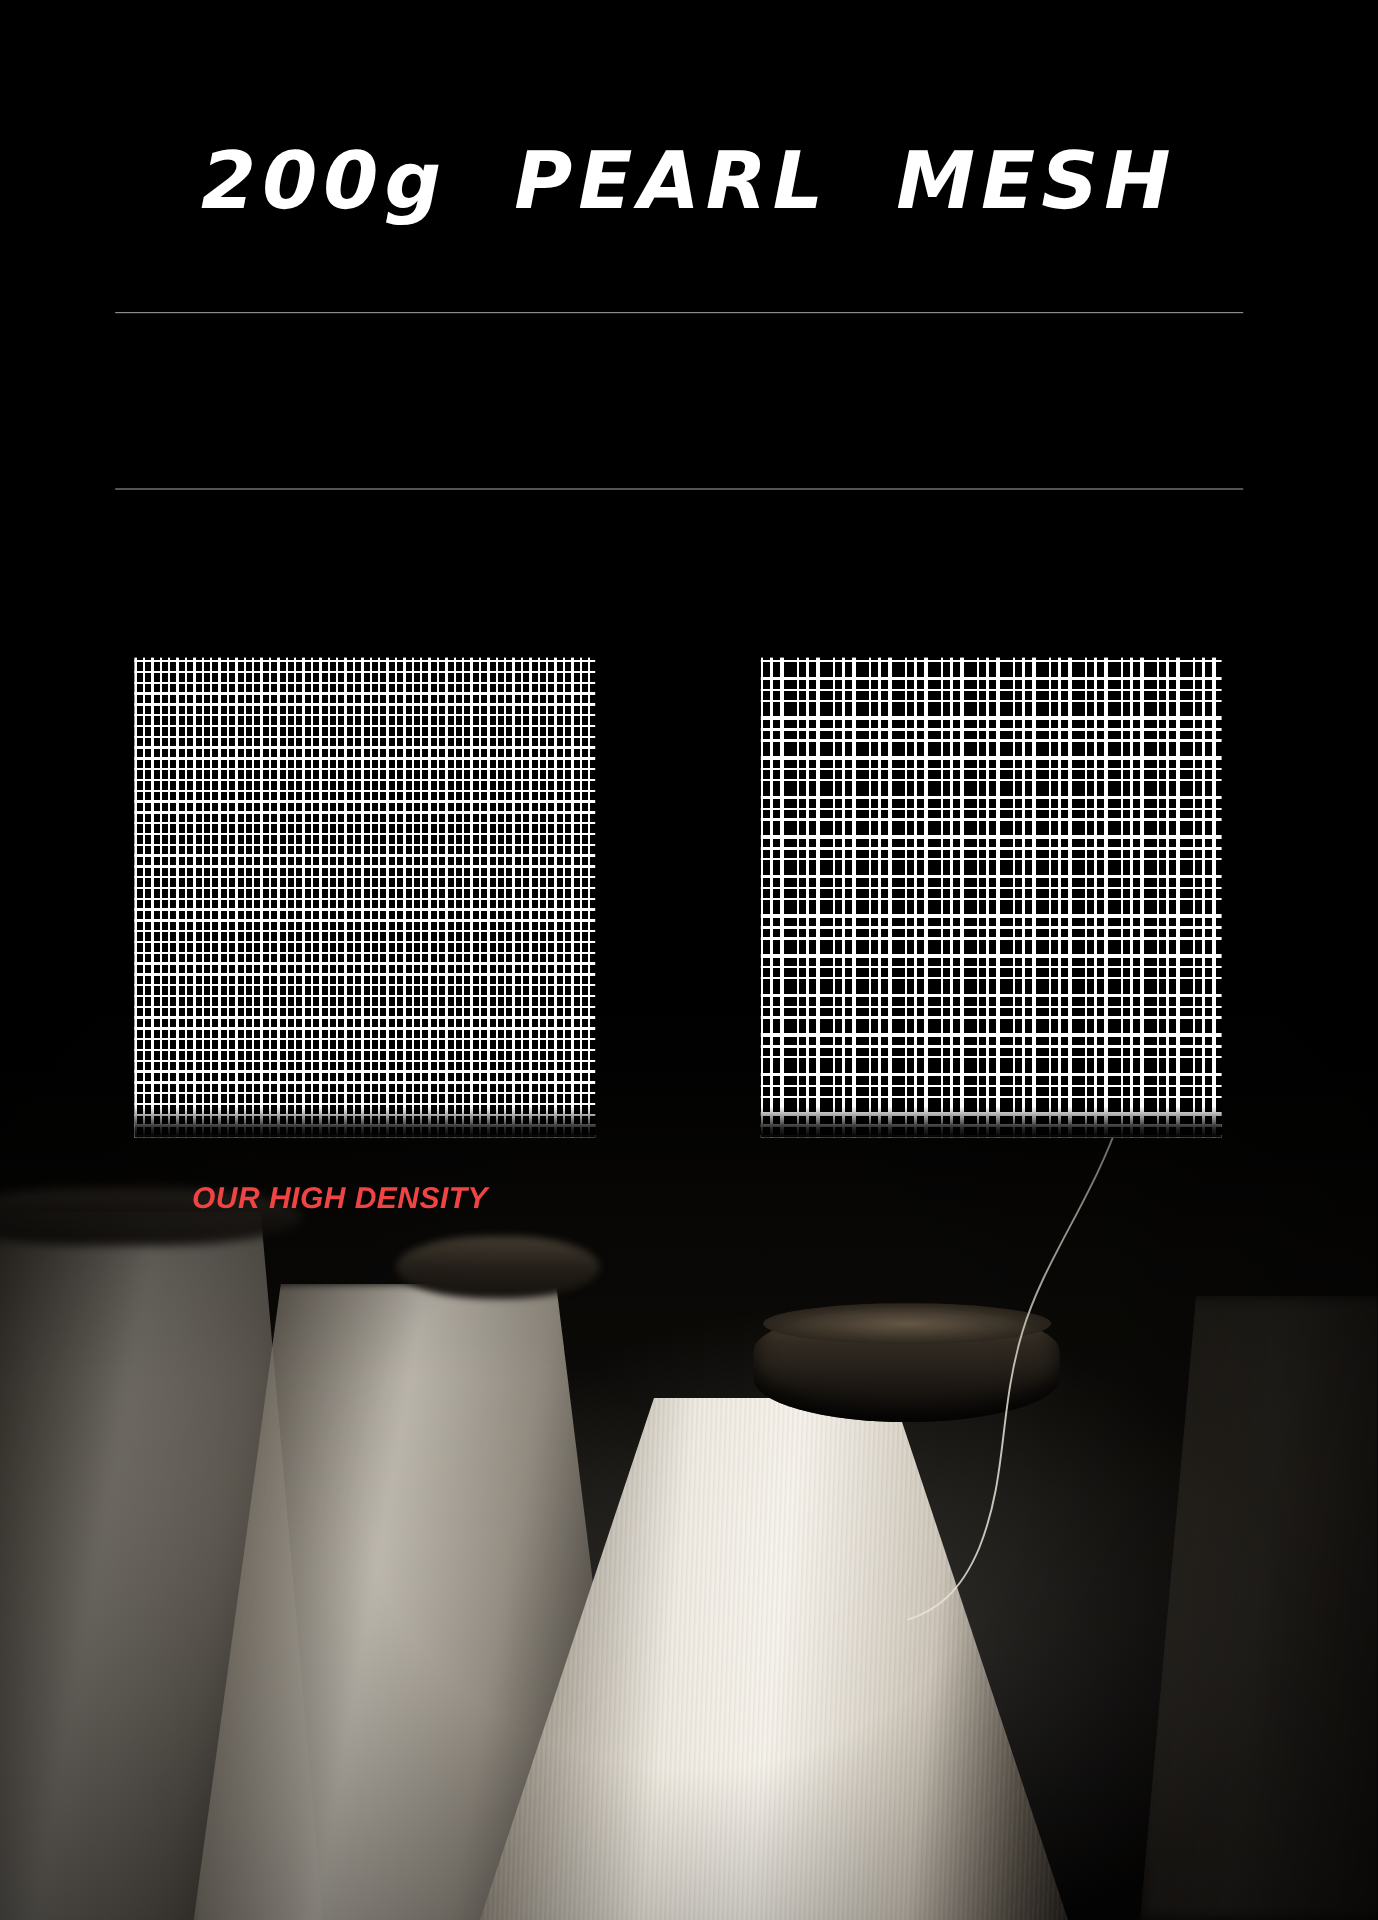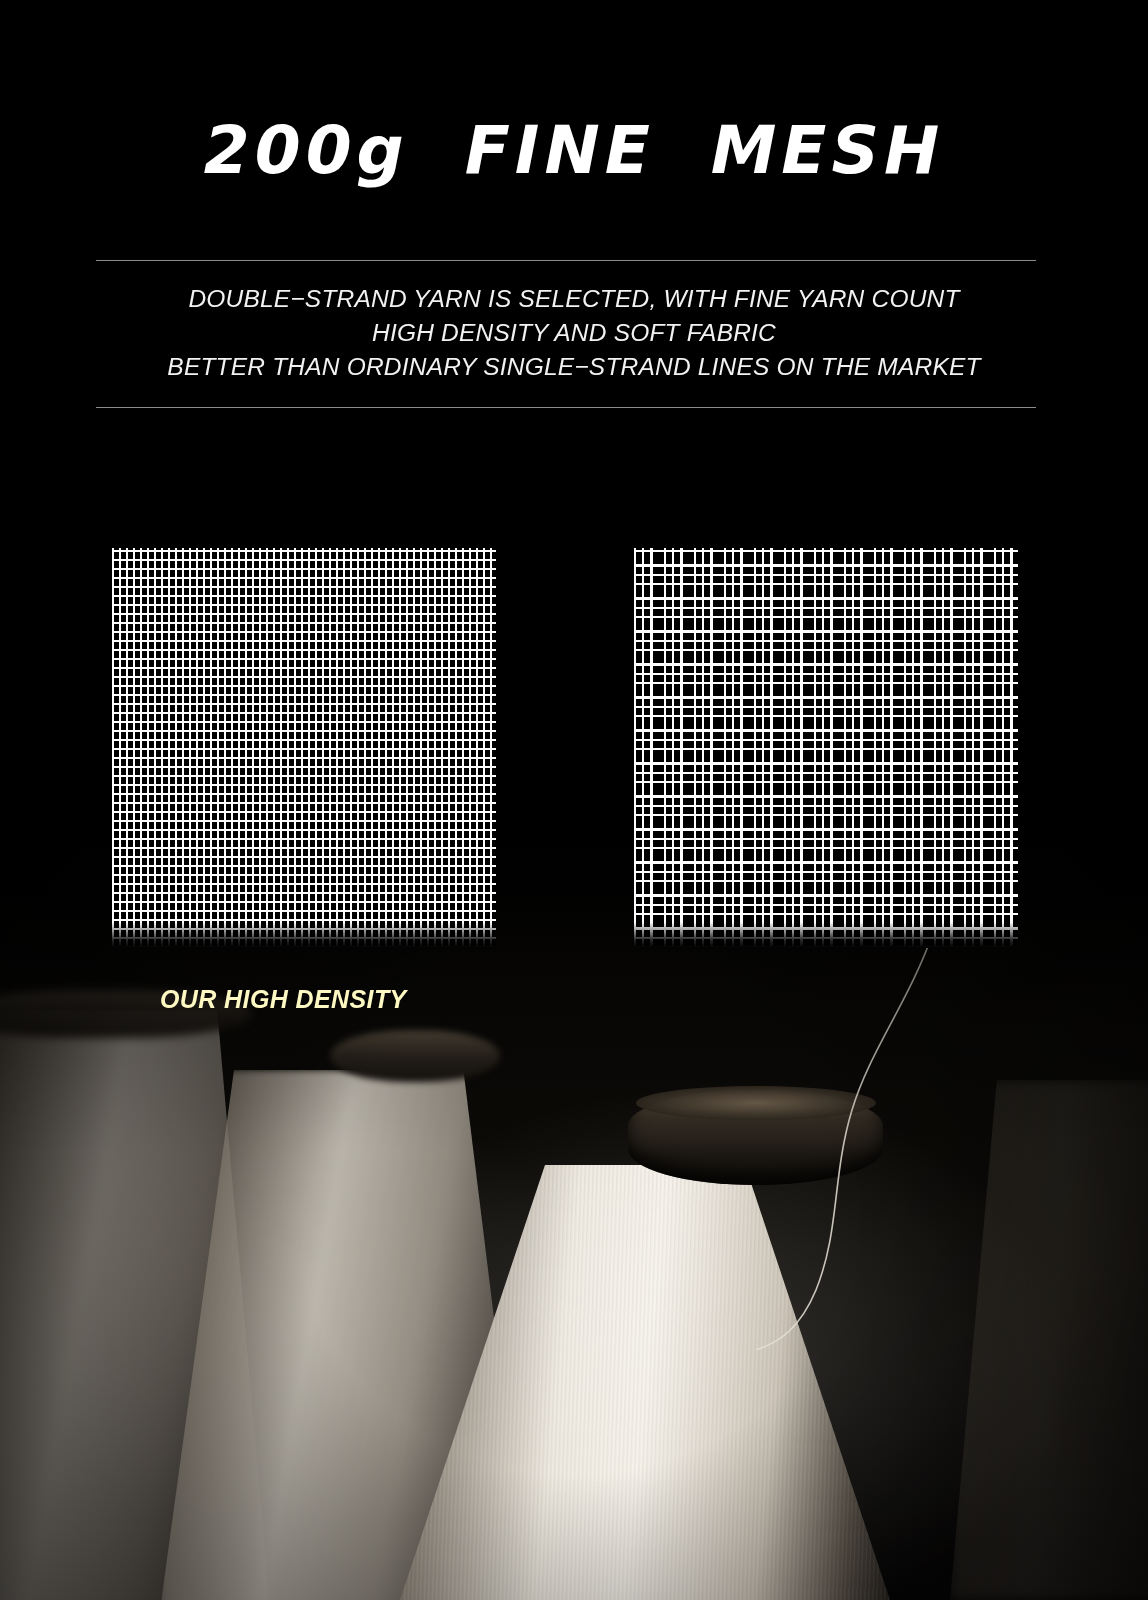--- a/index.html
+++ b/index.html
@@ -238,21 +238,21 @@
   .swatch-fade {
     position: absolute;
     height: 26px;
     background: linear-gradient(180deg, rgba(0,0,0,0) 0%, rgba(0,0,0,0.85) 70%, rgba(0,0,0,1) 100%);
   }
   .fade-left { left: 112px; top: 922px; width: 384px; }
   .fade-right { left: 634px; top: 922px; width: 384px; }
 
   .caption {
     position: absolute;
-    color: #fef9c3;
+    color: #ef4444;
     font-family: "Liberation Sans", sans-serif;
     font-style: italic;
     font-weight: 700;
     font-size: 25px;
     letter-spacing: 0.4px;
     white-space: nowrap;
   }
   .caption-left { left: 160px; top: 985px; }
   .caption-right { left: 640px; top: 985px; }
 </style>
@@ -271,28 +271,25 @@
     <div class="cone cone-c"></div>
     <div class="cone cone-c-shade"></div>
     <div class="cone cone-c-cap"></div>
     <div class="cone cone-c-cap-top"></div>
     <svg class="strand" viewBox="0 0 220 420" xmlns="http://www.w3.org/2000/svg">
       <path d="M214 0 C 190 70, 150 120, 132 180 C 112 246, 120 300, 96 360 C 80 398, 60 412, 36 420" fill="none" stroke="#e8e2d6" stroke-width="1.6" opacity="0.85"></path>
     </svg>
     <div class="vignette"></div>
   </div>
 
-  <div class="headline">200g  FINE  MESH</div>
+  <div class="headline">200g  PEARL  MESH</div>
 
   <div class="rule rule-top"></div>
   <div class="rule rule-bottom"></div>
 
-  <div class="subtext" style="white-space: pre-line;">DOUBLE−STRAND YARN IS SELECTED, WITH FINE YARN COUNT
-HIGH DENSITY AND SOFT FABRIC
-BETTER THAN ORDINARY SINGLE−STRAND LINES ON THE MARKET</div>
 
   <div class="swatch swatch-dense"></div>
   <div class="swatch-fade fade-left"></div>
   <div class="caption caption-left">OUR HIGH DENSITY</div>
 
   <div class="swatch swatch-ordinary"></div>
   <div class="swatch-fade fade-right"></div>
 
 </div>
 

